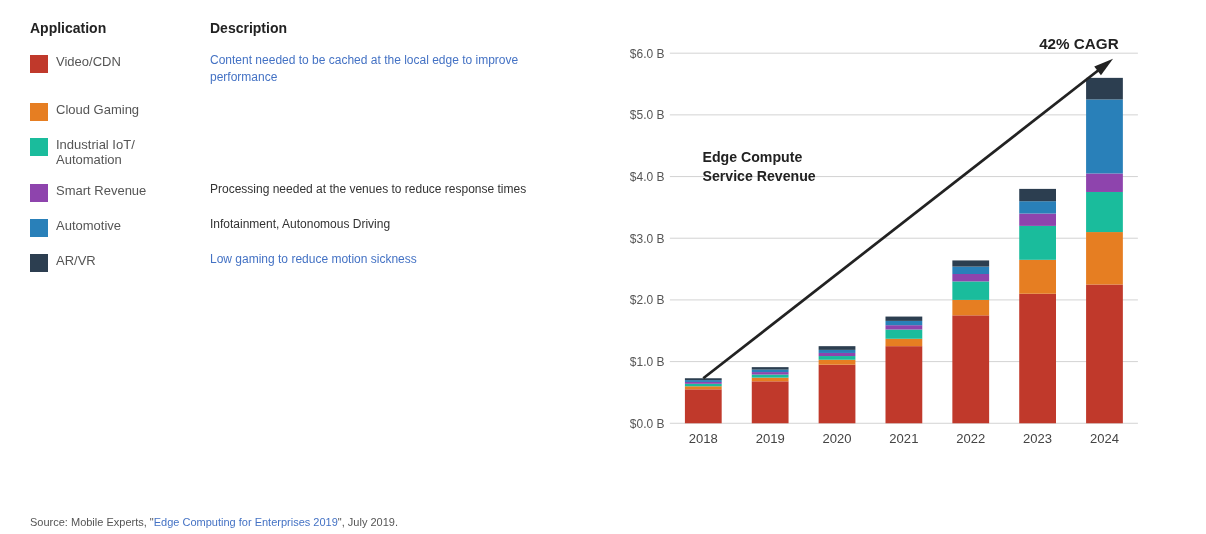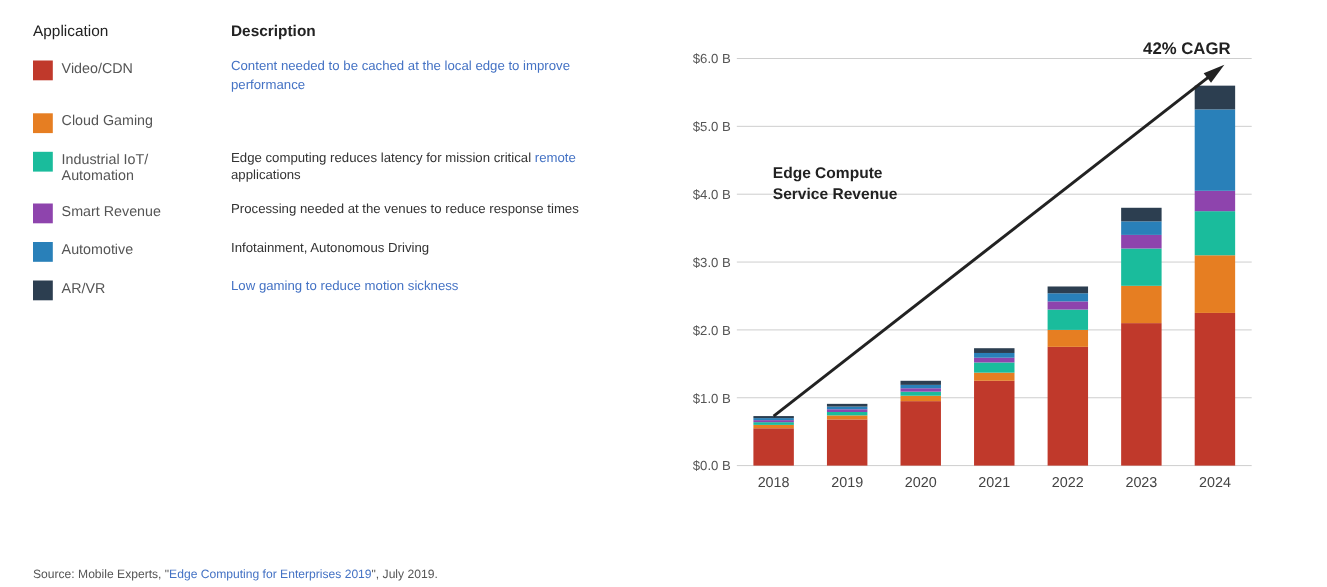--- a/index.html
+++ b/index.html
@@ -22,21 +22,21 @@
       width: 560px;
       flex-shrink: 0;
     }
     .table-header {
       display: flex;
       margin-bottom: 10px;
       padding-bottom: 6px;
     }
     .col-app {
       width: 180px;
-      font-weight: normal;
+      font-weight: bold;
       font-size: 14px;
       color: #222;
     }
     .col-desc {
       font-weight: bold;
       font-size: 14px;
       color: #222;
     }
     .table-row {
       display: flex;
@@ -110,21 +110,20 @@
             <div class="color-swatch" style="background: rgb(230, 126, 34);"></div>
             <span class="app-name" style="white-space: pre-line;">Cloud Gaming</span>
           </div>
         </div>
         <div class="table-row">
           <div class="app-cell">
             <div class="color-swatch" style="background: rgb(26, 188, 156);"></div>
             <span class="app-name" style="white-space: pre-line;">Industrial IoT/
 Automation</span>
           </div>
-          <div class="desc-cell"><span style="color: rgb(51, 51, 51);">Edge computing reduces latency for mission critical </span><span style="color: rgb(68, 114, 196);">remote</span><span style="color: rgb(51, 51, 51);"> applications</span></div>
         </div>
         <div class="table-row">
           <div class="app-cell">
             <div class="color-swatch" style="background: rgb(142, 68, 173);"></div>
             <span class="app-name" style="white-space: pre-line;">Smart Revenue</span>
           </div>
           <div class="desc-cell"><span style="color: rgb(51, 51, 51);">Processing needed at the venues to reduce response times</span></div>
         </div>
         <div class="table-row">
           <div class="app-cell">

